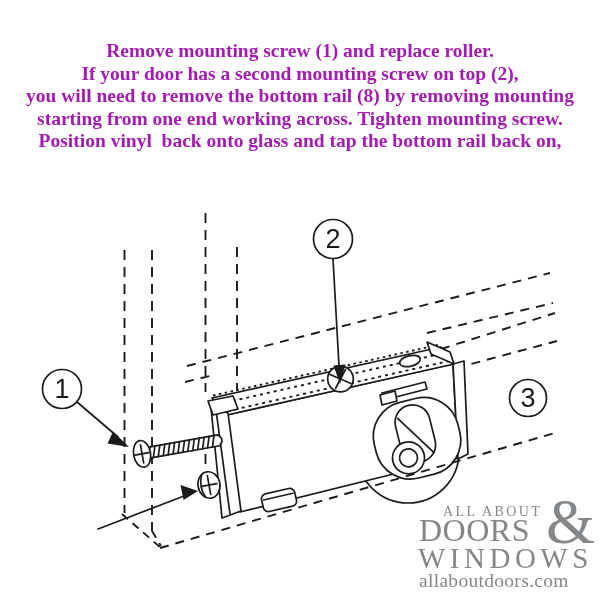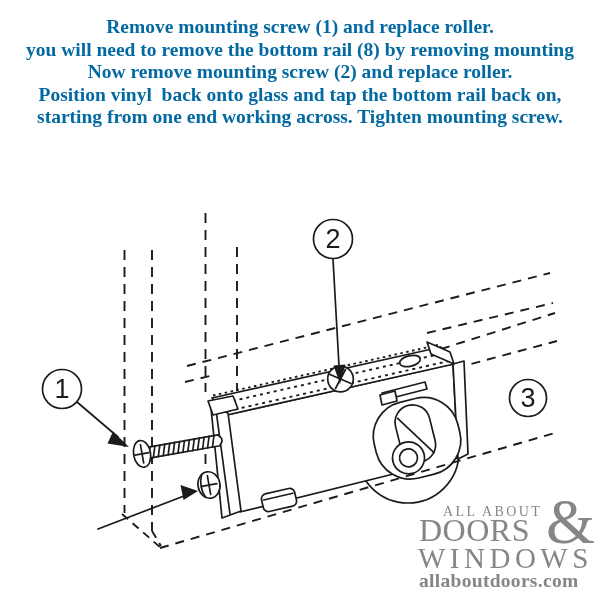--- a/index.html
+++ b/index.html
@@ -1,49 +1,49 @@
 <!DOCTYPE html>
 <html><head>
 <meta charset="utf-8">
 <style>
   html,body{margin:0;padding:0;background:#fff;}
   .stage{position:relative;width:600px;height:600px;background:#ffffff;overflow:hidden;
          font-family:"Liberation Serif",serif;}
   
-  .instructions{position:absolute;top:16px;left:0;right:0;text-align:center;
-                color:#0369a1;font-weight:bold;font-size:19.5px;line-height:22.6px;}
+  .instructions{position:absolute;top:40px;left:0;right:0;text-align:center;
+                color:#a21caf;font-weight:bold;font-size:19.5px;line-height:22.6px;}
   .instructions .line{white-space:pre;}
   
   svg.diagram{position:absolute;left:0;top:0;width:600px;height:600px;}
   .ln{stroke:#1b1b1b;fill:none;stroke-width:1.7;stroke-linecap:round;stroke-linejoin:round;}
   .fillw{fill:#ffffff;}
   .dash{stroke:#1b1b1b;fill:none;stroke-width:1.9;}
   .callout-num{font-family:"Liberation Sans",sans-serif;font-size:27px;fill:#1b1b1b;
                text-anchor:middle;}
   
   .logo{position:absolute;left:418px;top:498px;width:182px;height:102px;}
   .logo span{position:absolute;line-height:1;color:#83878a;white-space:nowrap;}
   .logo-top{top:7px;left:25px;font-size:14px;letter-spacing:2.4px;}
   .logo-amp{top:-7px;left:128px;font-size:63px;}
   .logo-doors{top:16px;left:1px;font-size:32px;letter-spacing:0.5px;}
   .logo-windows{top:46px;left:0px;font-size:29px;letter-spacing:4.5px;}
-  .logo-site{top:73px;left:1px;font-size:19.5px;font-weight:bold;color:#66bf6a;
+  .logo-site{top:73px;left:1px;font-size:19.5px;font-weight:normal;color:#66bf6a;
              letter-spacing:0.3px;cursor:pointer;}
 </style>
 </head>
 <body>
 
 <div class="stage">
 
   <div class="instructions">
     <div class="line">Remove mounting screw (1) and replace roller.</div>
+    <div class="line">If your door has a second mounting screw on top (2),</div>
     <div class="line">you will need to remove the bottom rail (8) by removing mounting</div>
-    <div class="line">Now remove mounting screw (2) and replace roller.</div>
+    <div class="line">starting from one end working across. Tighten mounting screw.</div>
     <div class="line">Position vinyl  back onto glass and tap the bottom rail back on,</div>
-    <div class="line">starting from one end working across. Tighten mounting screw.</div>
   </div>
 
   <svg class="diagram" viewBox="0 0 600 600">
 
     <g>
       <path class="dash" stroke-dasharray="10,7" d="M124.5,250 V513"></path>
       <path class="dash" stroke-dasharray="10,7" d="M152,250 V531"></path>
       <path class="dash" stroke-dasharray="10,7" d="M205.5,213 V392 M205.5,437 V468"></path>
       <path class="dash" stroke-dasharray="10,7" d="M237,247 V391"></path>
       <path class="dash" stroke-dasharray="8,6" d="M122,514 L161,548 M152,531 L161,546"></path>

